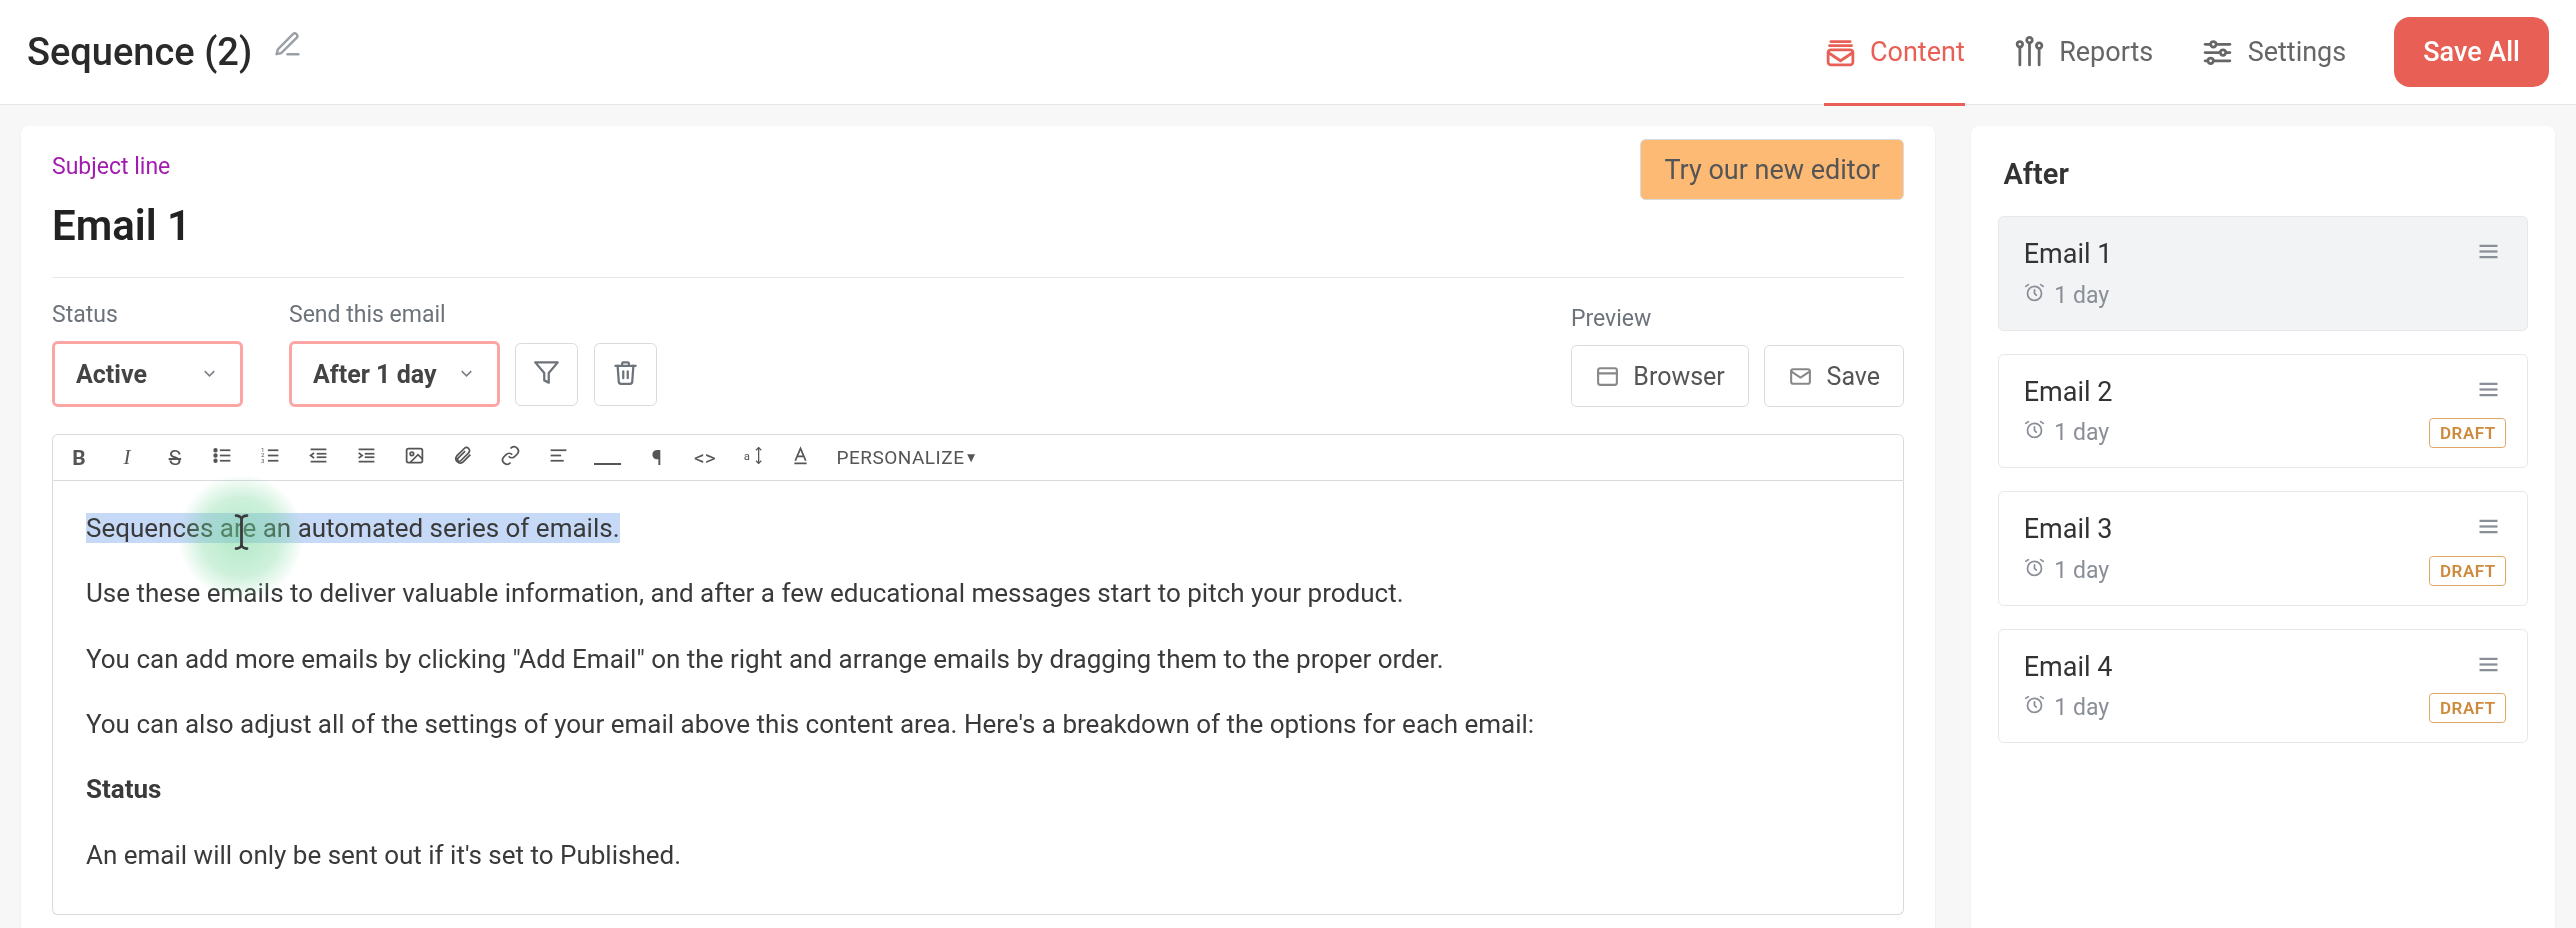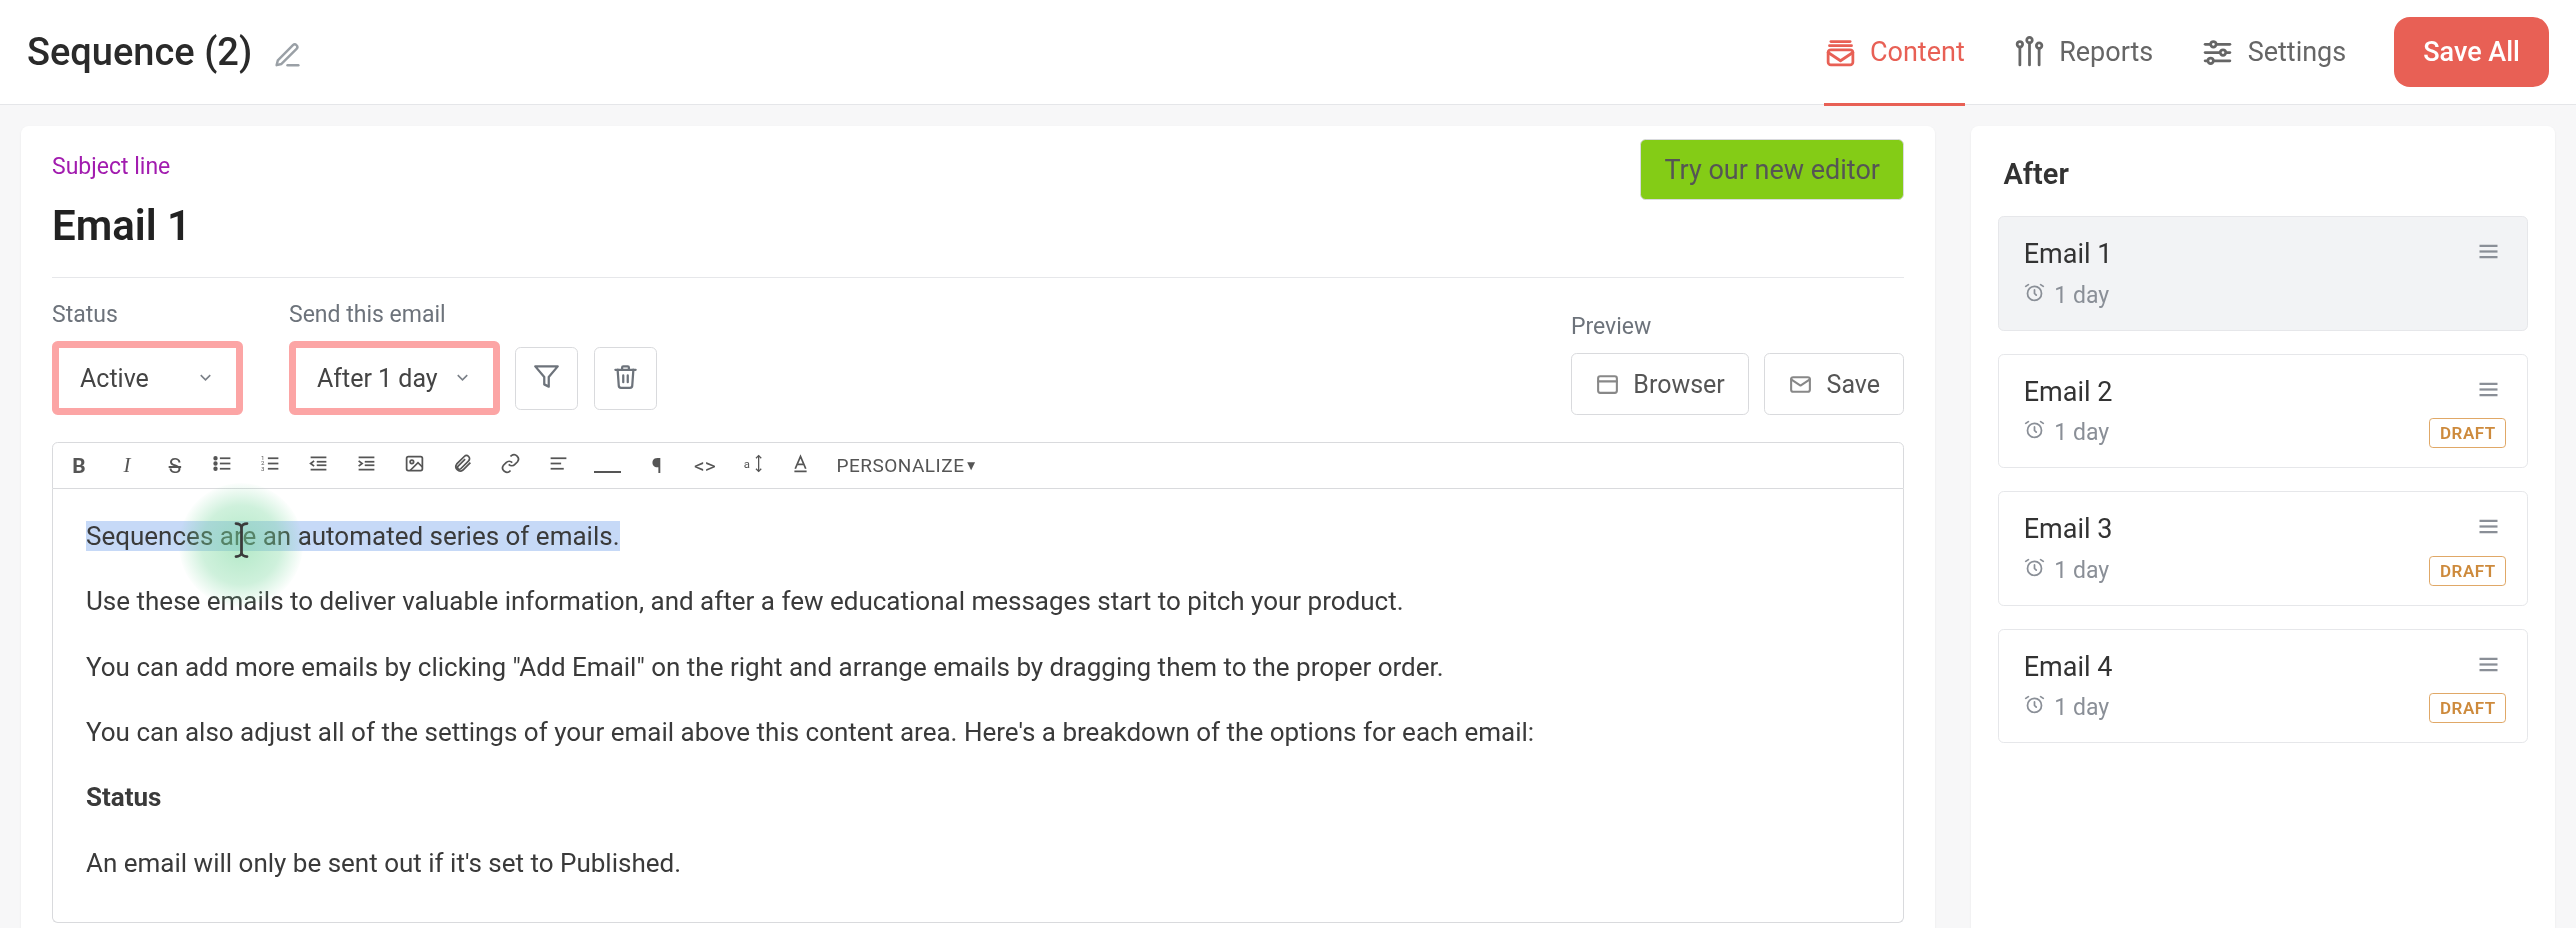--- a/index.html
+++ b/index.html
@@ -1,45 +1,45 @@
 <!DOCTYPE html>
 <html><head>
 <meta charset="utf-8">
 <style>
   * { box-sizing: border-box; margin: 0; padding: 0; font-family: -apple-system, BlinkMacSystemFont, "Segoe UI", Roboto, Helvetica, Arial, sans-serif; }
   body { background:#f7f7f8; color:#333; }
 
   
   .topbar { display:flex; align-items:center; justify-content:space-between; height:105px; padding:0 27px; background:#ffffff; border-bottom:1px solid #e5e6e9; }
-  .topbar-left { display:flex; align-items:flex-end; gap:21px; }
+  .topbar-left { display:flex; align-items:flex-start; gap:21px; }
   .page-title { font-size:38px; font-weight:500; color:#2a2a2a; }
   .pencil { color:#9aa0a6; }
   .topbar-right { display:flex; align-items:center; gap:48px; }
   .nav-item { display:flex; align-items:center; gap:13.4px; font-size:27px; color:#666; cursor:pointer; padding:34px 0; }
   .nav-item.active { color:#e86055; border-bottom:3.8px solid #e86055; margin-bottom:-3.8px; }
   .nav-item .ic { width:33px; height:33px; display:flex; align-items:center; justify-content:center; }
   .btn-save { background:#e86055; color:#fff; font-size:27px; padding:19px 29px; border:none; border-radius:16px; cursor:pointer; font-weight:500;}
 
   
   .page { display:flex; gap:36px; padding:21px; }
   .panel { background:#fff; border-radius:7.7px; box-shadow:0 1px 2.9px rgba(0,0,0,0.06); }
   .panel-main { flex:1 1 auto; padding:27px 31px; position:relative; }
   .panel-side { width:584px; flex:0 0 584px; padding:31px 19px; }
 
-  .try-editor { position:absolute; right:31px; top:13.4px; border:1px solid #d9dadd; border-radius:5.7px; background:#84cc16; padding:13.4px 23px; font-size:27px; color:#555; cursor:pointer; }
+  .try-editor { position:absolute; right:31px; top:13.4px; border:1px solid #d9dadd; border-radius:5.7px; background:#fdba74; padding:13.4px 23px; font-size:27px; color:#555; cursor:pointer; }
 
   .subject-label { color:#a21caf; font-size:23px; margin-bottom:21px; }
   .email-title { font-size:42px; font-weight:600; color:#222; margin-bottom:27px; }
   .divider { border:none; border-top:1px solid #e6e7ea; margin:0 0 23px; }
 
   .controls-row { display:flex; align-items:flex-end; gap:46px; flex-wrap:wrap; }
   .control-group { display:flex; flex-direction:column; gap:13.4px; }
   .control-label { color:#6d737b; font-size:23px; }
   .preview-group { margin-left:auto; }
-  .dropdown { display:flex; align-items:center; gap:9px; border:7px solid #fca5a5; border-radius:5.7px; padding:15.3px 21px; font-size:25px; color:#444; min-width:191px; justify-content:space-between; cursor:pointer; }
+  .dropdown { display:flex; align-items:center; gap:9px; border:3px solid #fca5a5; border-radius:5.7px; padding:15.3px 21px; font-size:25px; color:#444; min-width:191px; justify-content:space-between; cursor:pointer;font-weight:bold; }
   .dropdown .chev { color:#7b8088; }
   .iconbtn { width:63px; height:63px; border:1px solid #d9dadd; border-radius:5.7px; display:flex; align-items:center; justify-content:center; color:#6d737b; background:#fff; cursor:pointer; }
   .buttons-inline { display:flex; gap:15.3px; align-items:center; }
   .outline-btn { display:flex; align-items:center; gap:13.4px; border:1px solid #d9dadd; border-radius:5.7px; padding:15.3px 23px; font-size:25px; color:#555; background:#fff; cursor:pointer;}
   .outline-btn .ic { color:#888; width:25px; height:25px; display:flex; align-items:center; justify-content:center;}
 
   
   .rt-toolbar { margin-top:27px; border:1px solid #d9dadd; border-bottom:1px solid #d9dadd; border-radius:5.7px 5.7px 0 0; padding:9.6px 13.4px; display:flex; align-items:center; gap:23px; color:#555; flex-wrap:wrap; }
   .rt-btn { font-size:21px; cursor:pointer; min-width:25px; text-align:center; color:#555; }
   .rt-bold { font-weight:700; }

